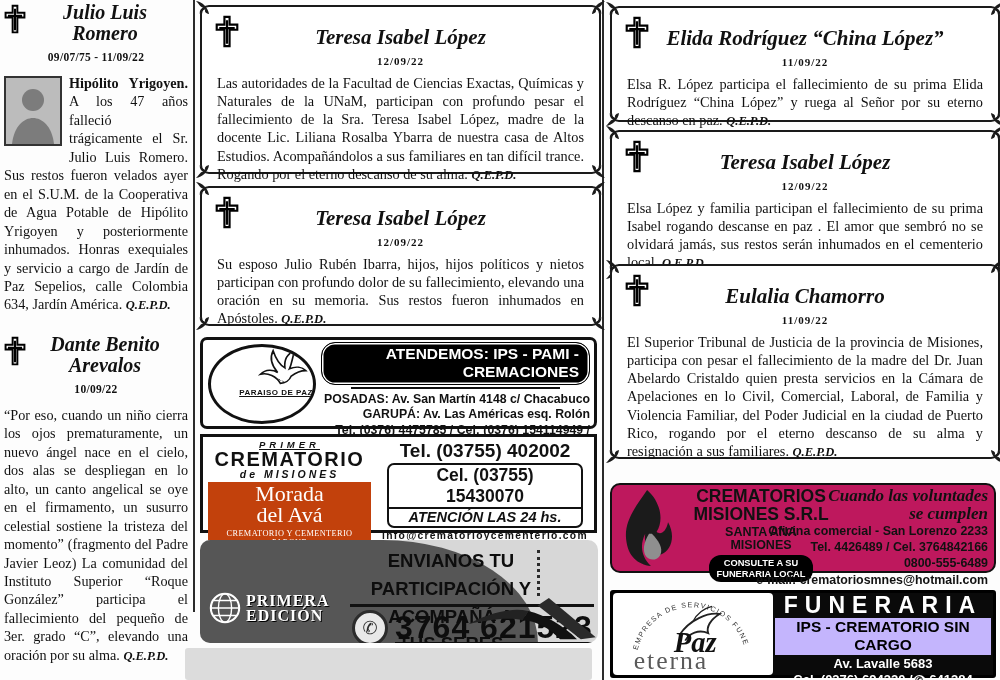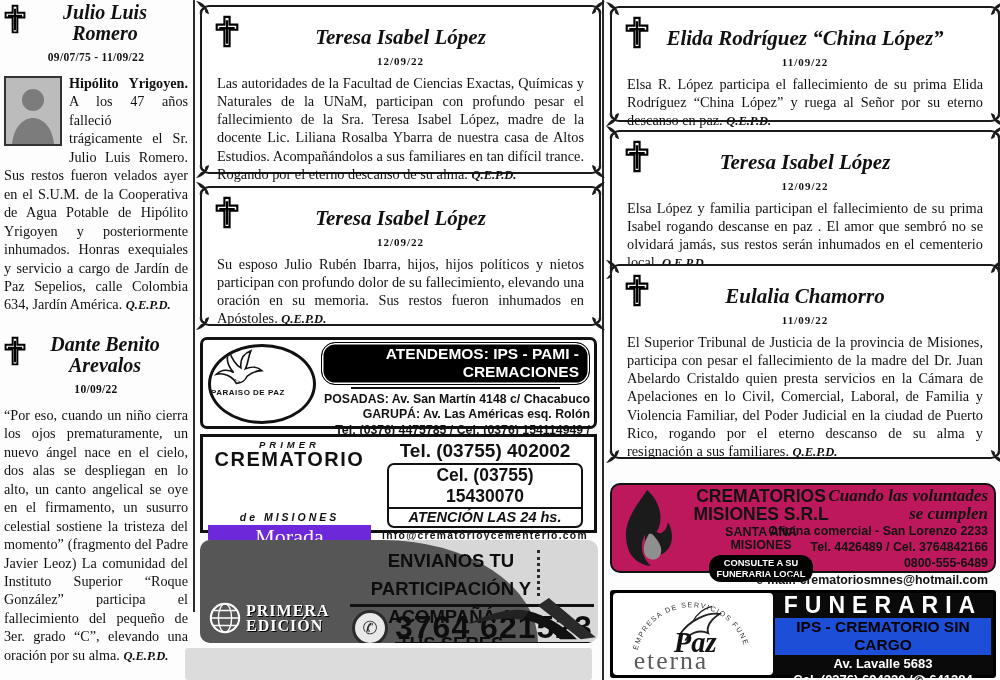--- a/index.html
+++ b/index.html
@@ -36,52 +36,52 @@
   #m-ob2{left:200px;top:186px;width:397px;height:136px;}
   #r-ob1{left:610px;top:6px;width:386px;height:112px;}
   #r-ob2{left:610px;top:130px;width:386px;height:141px;}
   #r-ob3{left:610px;top:264px;width:386px;height:191px;}
 
   
   #ad-paraiso{position:absolute;left:200px;top:337px;width:397px;height:92px;border:3px solid #111;
               border-radius:7px;display:flex;background:#fff;box-sizing:border-box;}
   .pp-logo{width:118px;position:relative;}
   .pp-oval{position:absolute;left:5px;top:4px;width:102px;height:74px;border:3px solid #111;
-           border-radius:50%;text-align:left;overflow:hidden;}
+           border-radius:50%;text-align:right;overflow:hidden;text-decoration:underline;}
   .pp-name{font-family:"Liberation Sans",sans-serif;font-weight:bold;font-size:8px;letter-spacing:.5px;margin-top:-3px;}
   .pp-right{flex:1;font-family:"Liberation Sans",sans-serif;text-align:right;padding:2px 4px 0 0;}
   .pp-header{background:#000;color:#fff;border-radius:14px;font-weight:bold;font-size:15.5px;
              padding:2px 10px 3px;display:inline-block;box-shadow:inset 0 0 0 1.5px #fff;border:1.5px solid #000;}
   .pp-l{font-weight:bold;font-size:12.3px;line-height:1.25;}
   .pp-sep{height:2px;background:#111;margin:2px 30px 3px;}
 
   
   #ad-crema{position:absolute;left:200px;top:434px;width:397px;height:99px;border:3px solid #111;
             display:flex;background:#fff;box-sizing:border-box;font-family:"Liberation Sans",sans-serif;}
   .cr-left{width:186px;text-align:center;padding-top:2px;}
-  .cr-primer{font-style:italic;font-weight:bold;font-size:9.5px;letter-spacing:4px;}
+  .cr-primer{font-style:italic;font-weight:bold;font-size:9.5px;letter-spacing:4px;text-decoration:underline;}
   .cr-title{font-weight:bold;font-size:20px;letter-spacing:1.5px;line-height:.92;}
-  .cr-sub{font-style:italic;font-weight:bold;font-size:10.5px;letter-spacing:3px;margin-top:43px;}
-  .cr-box{background:#6d28d9;color:#fff;margin:2px 5px 0;padding:2px 0 3px;}
+  .cr-sub{font-style:italic;font-weight:bold;font-size:10.5px;letter-spacing:3px;}
+  .cr-box{background:#c2410c;color:#fff;margin:2px 5px 0;padding:2px 0 3px;}
   .cr-m1{font-family:"Liberation Serif",serif;font-size:22px;line-height:.95;}
   .cr-m3{font-family:"Liberation Serif",serif;font-size:8.3px;letter-spacing:.4px;margin-top:3px;}
   .cr-right{flex:1;text-align:center;padding:3px 5px 0;}
   .cr-tel{font-weight:bold;font-size:19px;}
   .cr-celbox{border:2px solid #111;border-radius:7px;margin:1px 6px 2px;padding:0 0 1px;}
   .cr-cel{font-weight:bold;font-size:17.5px;border-bottom:2px solid #111;display:inline-block;padding:0 8px 0;}
   .cr-aten{font-style:italic;font-weight:bold;font-size:14.5px;}
   .cr-email{font-weight:bold;font-size:10.3px;letter-spacing:1.3px;}
   .cr-web{font-weight:bold;font-size:12.3px;letter-spacing:.4px;}
 
   
   #ad-primera{position:absolute;left:200px;top:540px;width:398px;height:103px;background:#d7d7d7;
               border-radius:10px;overflow:hidden;font-family:"Liberation Sans",sans-serif;}
   .pe-dark{position:absolute;left:0;top:0;width:338px;height:103px;background:#565656;
            border-top-right-radius:46% 100%;}
-  .pe-logo{position:absolute;left:8px;bottom:8px;display:flex;align-items:center;}
+  .pe-logo{position:absolute;left:8px;bottom:18px;display:flex;align-items:center;}
   .pe-logotext{margin-left:4px;color:#fff;font-family:"Liberation Serif",serif;font-weight:bold;
                font-size:16px;line-height:.95;letter-spacing:1px;text-shadow:1px 1px 0 #000;}
   .pe-lines{position:absolute;left:168px;top:7px;right:64px;text-align:center;
             font-weight:bold;font-size:18.5px;line-height:1.5;color:#0d0d0d;}
   .pe-hr{position:absolute;left:150px;right:4px;top:64px;height:2.5px;background:#111;}
   .pe-phone-row{position:absolute;left:152px;top:69px;width:250px;display:flex;align-items:center;}
   .pe-wa{width:30px;height:30px;border:3px solid #2c2c2c;border-radius:50%;display:flex;
          align-items:center;justify-content:center;font-size:18px;color:#2c2c2c;background:#e9e9e9;}
   .pe-num{margin-left:7px;font-weight:bold;font-size:32px;letter-spacing:1px;color:#0d0d0d;
           text-decoration:underline;text-decoration-thickness:3px;text-underline-offset:4px;}
@@ -102,21 +102,21 @@
   .cm-right{position:absolute;right:6px;top:2px;width:238px;text-align:right;}
   .cm-slogan{font-family:"Liberation Serif",serif;font-style:italic;font-weight:bold;font-size:17px;line-height:1.05;}
   .cm-line{font-weight:bold;font-size:12.4px;line-height:1.32;}
 
   
   #ad-fun{position:absolute;left:610px;top:590px;width:386px;height:88px;border:3px solid #000;
           background:#0a0a0a;display:flex;box-sizing:border-box;border-radius:3px;}
   .fn-logo{width:160px;background:#fff;border-radius:4px;position:relative;overflow:hidden;}
   .fn-right{flex:1;color:#fff;text-align:center;font-family:"Liberation Sans",sans-serif;padding-top:0;}
   .fn-title{font-weight:bold;font-size:23px;letter-spacing:7px;line-height:1.05;}
-  .fn-strip{background:#1d4ed8;color:#000;font-weight:bold;font-size:15.5px;margin:1px 2px;padding:0 0 1px;}
+  .fn-strip{background:#c4b5fd;color:#000;font-weight:bold;font-size:15.5px;margin:1px 2px;padding:0 0 1px;}
   .fn-line{font-weight:bold;font-size:13px;line-height:1.25;}
   .fn-wa{display:inline-flex;width:13px;height:13px;border-radius:50%;background:#fff;color:#000;
          font-size:9px;align-items:center;justify-content:center;vertical-align:1px;}
 </style>
 </head>
 <body>
 
 <div id="page">
   <div id="vline1" class="vline"></div>
   <div id="vline2" class="vline"></div>

